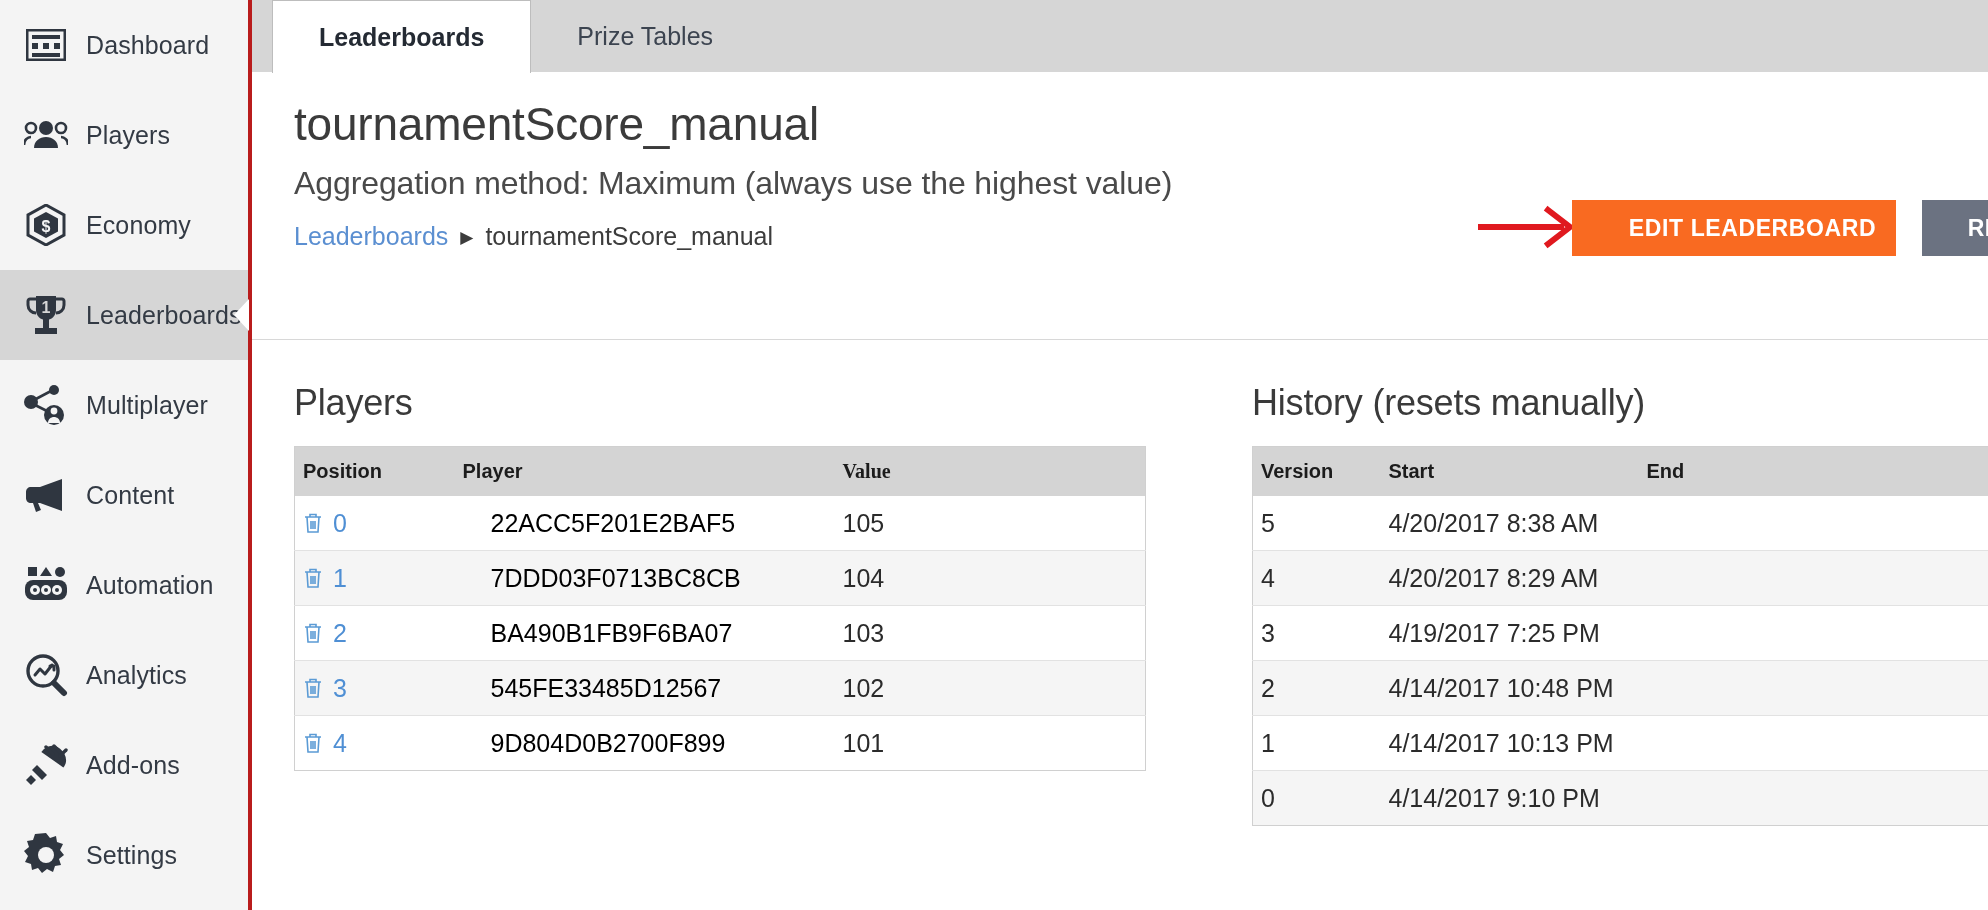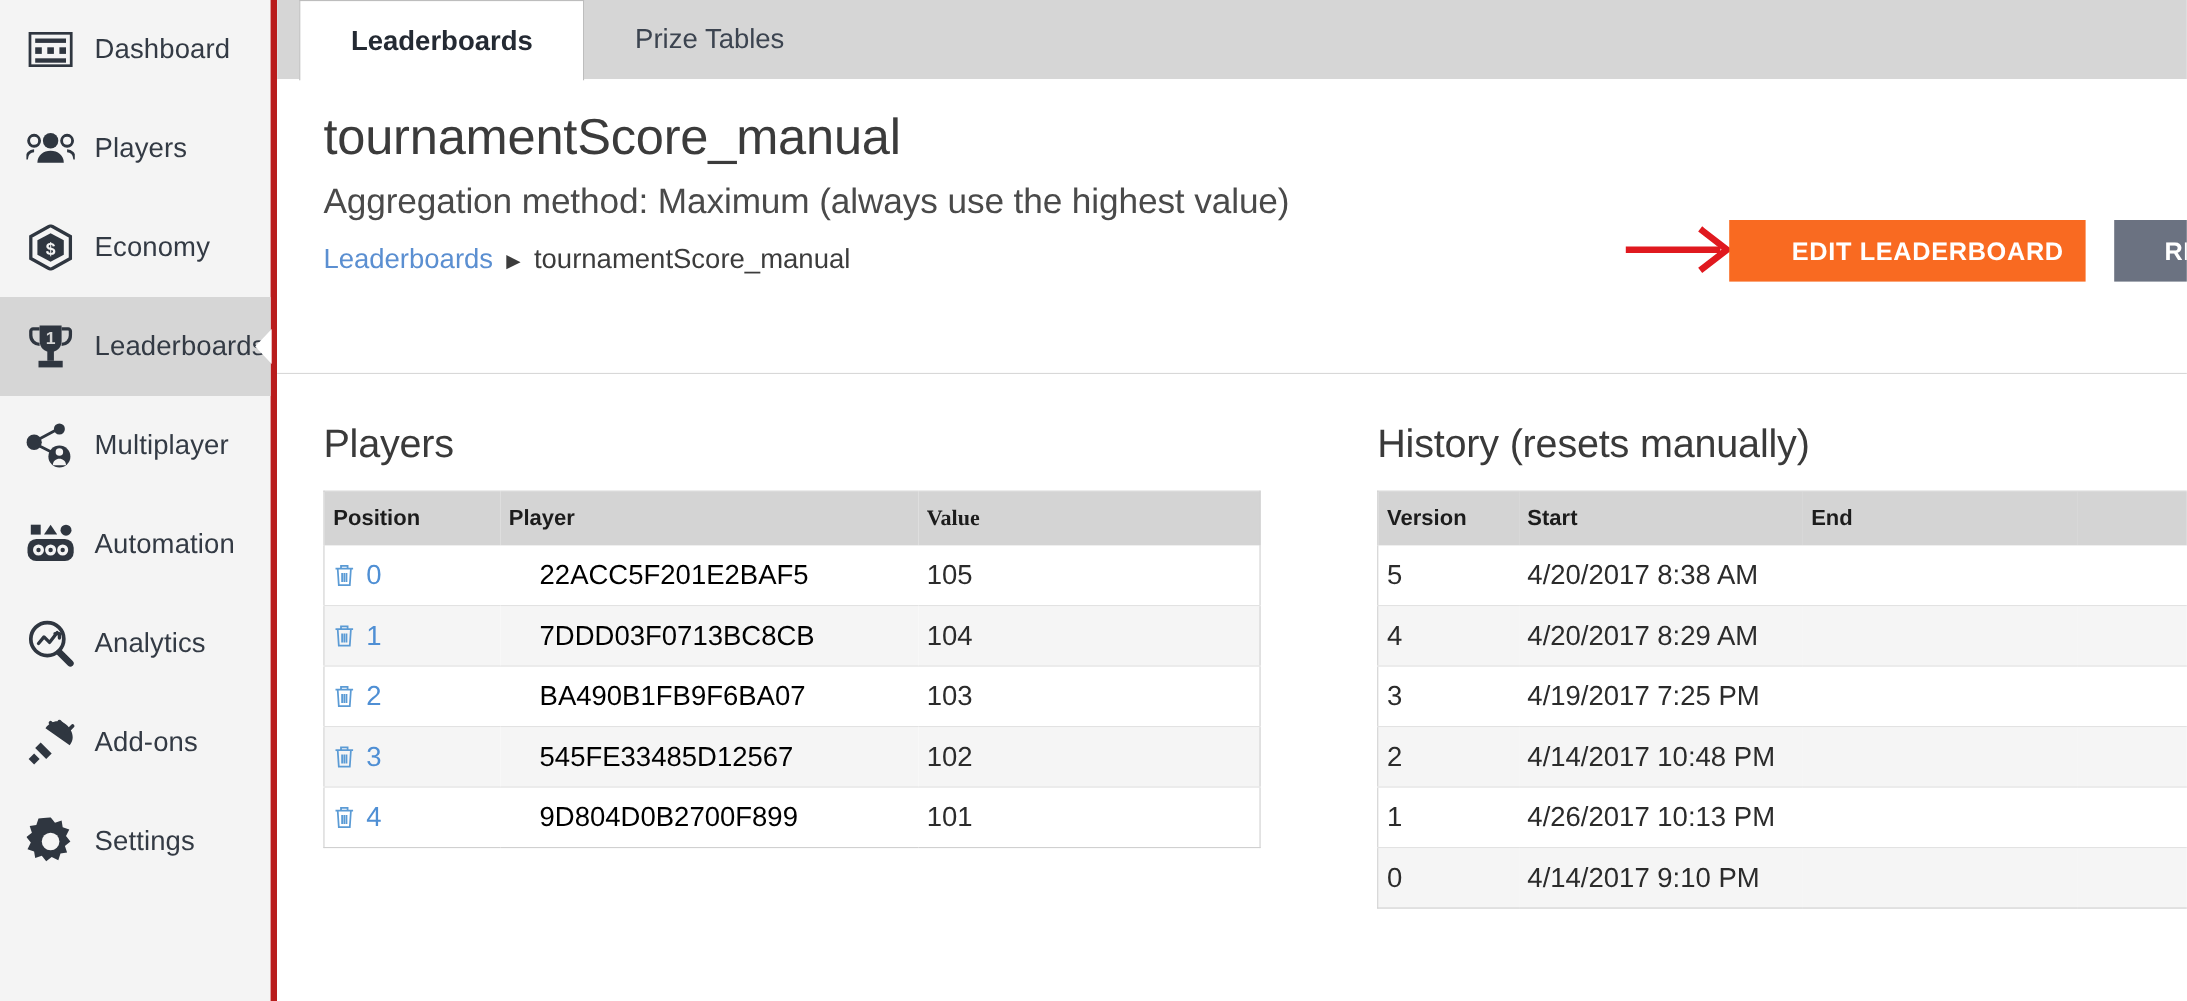--- a/index.html
+++ b/index.html
@@ -19,21 +19,21 @@
     display: flex;
     background: #ffffff;
   }
 
   
   .sidebar {
     width: 252px;
     flex: 0 0 252px;
     height: 910px;
     background: #f4f4f4;
-    border-right: 6px solid #b91c1c;
+    border-right: 4px solid #b91c1c;
     position: relative;
     padding-top: 0px;
   }
   .nav-item {
     position: relative;
     height: 90px;
     display: flex;
     align-items: center;
     padding-left: 18px;
     cursor: pointer;
@@ -319,20 +319,30 @@
           <circle cx="30" cy="6" r="5"></circle>
           <circle cx="30" cy="31" r="10"></circle>
           <path d="M10 16 27 7M11 21 25 28" stroke="currentColor" stroke-width="2.6"></path>
           <circle cx="30" cy="27" r="3.4" fill="#f4f4f4"></circle>
           <path d="M24 39c0-4 3-6 6-6s6 2 6 6z" fill="#f4f4f4"></path>
         </svg>
       </span>
       <span class="nav-label">Multiplayer</span>
     </div>
 
+    <div class="nav-item">
+      <span class="nav-icon">
+        <svg width="44" height="36" viewBox="0 0 44 36" fill="currentColor">
+          <path d="M38 2v32L16 26V10z"></path>
+          <path d="M16 10H7c-3 0-5 2-5 5v6c0 3 2 5 5 5h9z"></path>
+          <path d="M9 26l3 9 5-2-3-7z"></path>
+        </svg>
+      </span>
+      <span class="nav-label">Content</span>
+    </div>
 
     <div class="nav-item">
       <span class="nav-icon">
         <svg width="46" height="42" viewBox="0 0 46 42" fill="currentColor">
           <rect x="5" y="3" width="9" height="9"></rect>
           <polygon points="23,3 29,12 17,12"></polygon>
           <circle cx="37" cy="8" r="5"></circle>
           <rect x="2" y="16" width="42" height="20" rx="8"></rect>
           <circle cx="12" cy="26" r="5" fill="#f4f4f4"></circle>
           <circle cx="23" cy="26" r="5" fill="#f4f4f4"></circle>
@@ -541,21 +551,21 @@
                 <td class="ta-right"></td>
               </tr>
               <tr class="alt">
                 <td>2</td>
                 <td>4/14/2017 10:48 PM</td>
                 <td></td>
                 <td class="ta-right"></td>
               </tr>
               <tr>
                 <td>1</td>
-                <td>4/26/2017 10:13 PM</td>
+                <td>4/14/2017 10:13 PM</td>
                 <td></td>
                 <td class="ta-right"></td>
               </tr>
               <tr class="alt">
                 <td>0</td>
                 <td>4/14/2017 9:10 PM</td>
                 <td></td>
                 <td class="ta-right"></td>
               </tr>
             </tbody>

